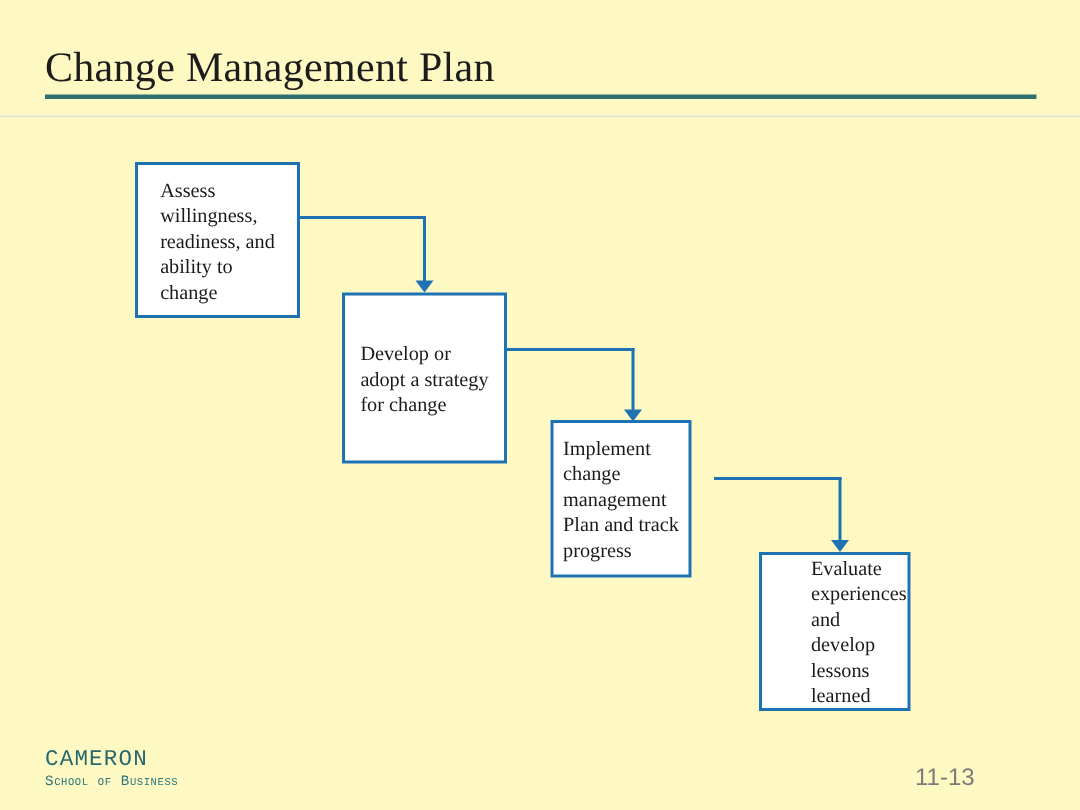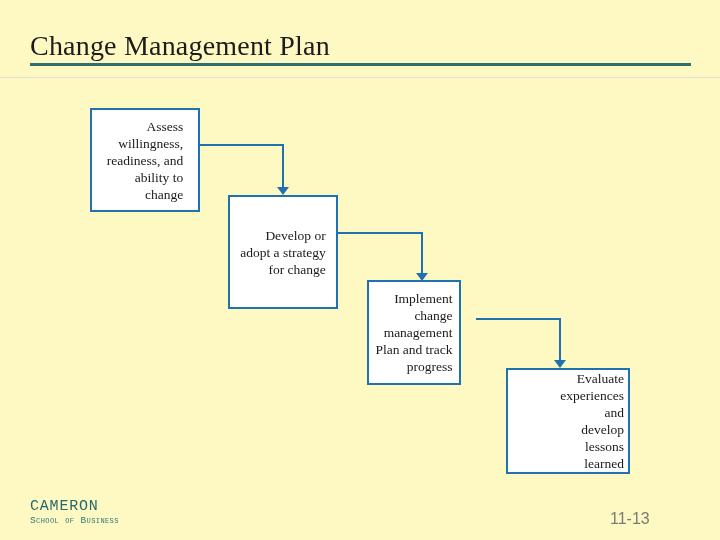--- a/index.html
+++ b/index.html
@@ -47,33 +47,33 @@
 
   
   .flow-box {
     position: absolute;
     box-sizing: border-box;
     border: 2px solid #1f72b2;
     background: #ffffff;
     display: flex;
     align-items: center;
     justify-content: center;
-    text-align: right;
+    text-align: left;
     padding: 4px;
   }
   .box-text {
     font-size: 13.5px;
     line-height: 1.26;
     color: #1a1a1a;
     white-space: pre-line;
   }
   .box1 { left:  90px; top: 108px; width: 110px; height: 104px; }
   .box2 { left: 228px; top: 195px; width: 110px; height: 114px; }
   .box3 { left: 367px; top: 280px; width: 94px; height: 105px; }
-  .box4 { left: 506px; top: 368px; width: 124px; height: 106px; padding-left: 36px; }
+  .box4 { left: 506px; top: 368px; width: 101px; height: 106px; padding-left: 36px; }
 
   .h-line {
     position: absolute;
     height: 2px;
     background: #1f72b2;
   }
   .v-line {
     position: absolute;
     width: 2px;
     background: #1f72b2;

